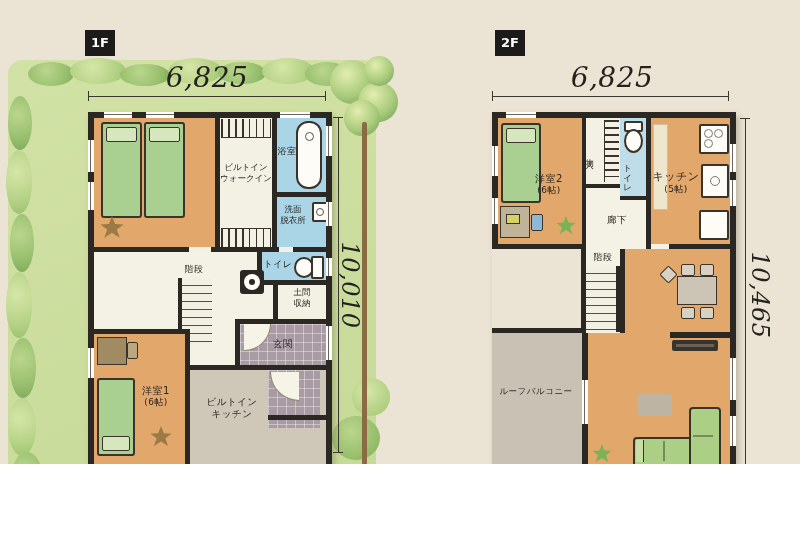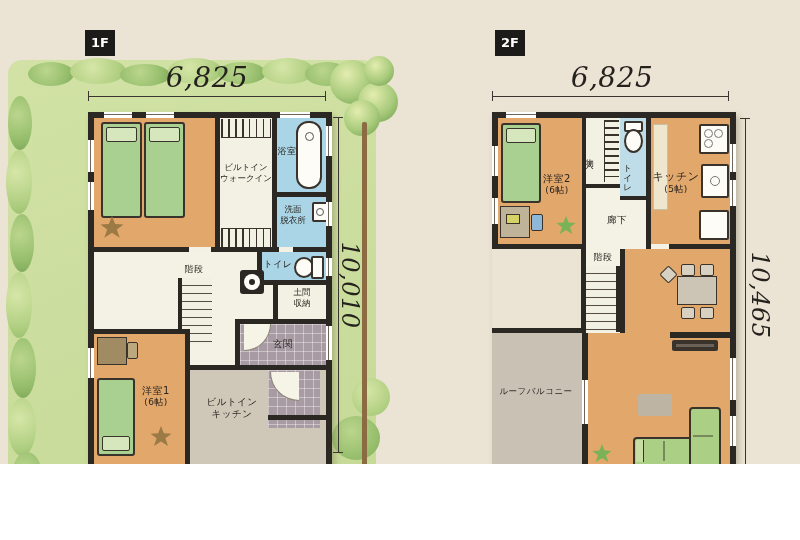--- a/index.html
+++ b/index.html
@@ -231,21 +231,21 @@
 
   <div class="house" style="left:492px;top:112px;width:244px;height:367px;">
 
     <div class="room" style="left:0;top:0;width:84px;height:126px;background:#E2A76B;"></div>
     <div class="bed" style="left:3px;top:5px;width:36px;height:76px;">
         <div class="pillow"></div>
       </div>
     <div class="abs" style="left:2px;top:88px;width:28px;height:30px;background:#BFB49A;border:1.5px solid #3A332C;"></div>
     <div class="abs" style="left:8px;top:96px;width:12px;height:8px;background:#D6D265;border:1px solid #3A332C;"></div>
     <div class="abs" style="left:33px;top:96px;width:10px;height:15px;background:#8FB8D8;border:1px solid #3A332C;border-radius:2px;"></div>
-    <div class="lbl" style="left:30px;top:54px;width:58px;">
+    <div class="lbl" style="left:22px;top:54px;width:58px;">
       <span class="nm">洋室2</span>
       <span class="sz">(6帖)</span>
     </div>
     <div class="star" style="left:58px;top:98px;width:20px;height:20px;background:#7CB257;"></div>
     <div class="wall" style="left:84px;top:0;width:4px;height:126px;"></div>
 
     <div class="room" style="left:88px;top:0;width:34px;height:66px;background:#F3F0E4;"></div>
     <div class="hatch-v" style="left:106px;top:2px;width:14px;height:62px;border-left:1px solid #3A332C;"></div>
     <div class="lbl vtxt" style="left:90px;top:8px;width:12px;height:52px;">
       <span style="font-size:8.5px;">物入</span>

